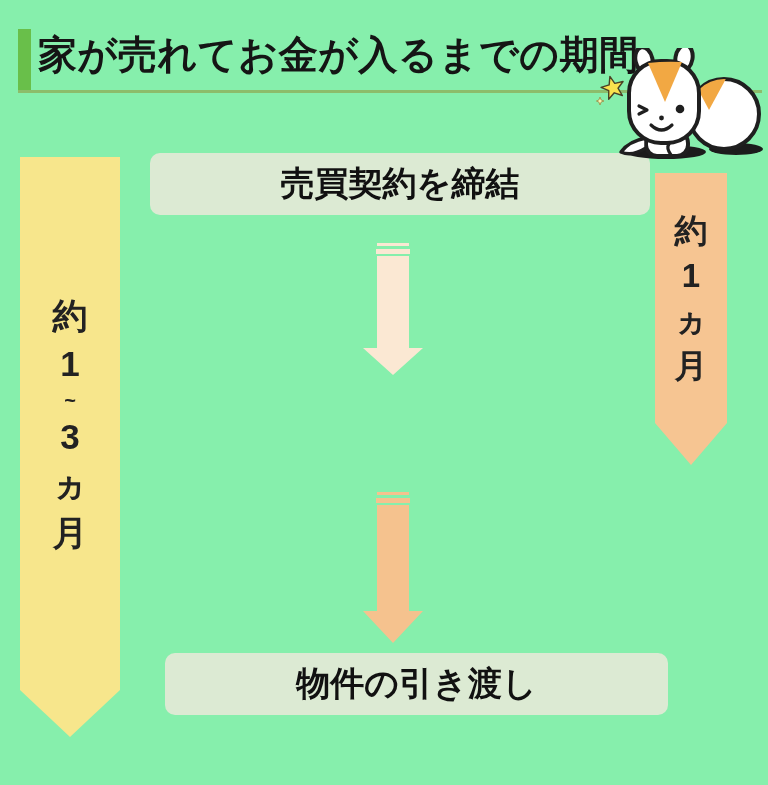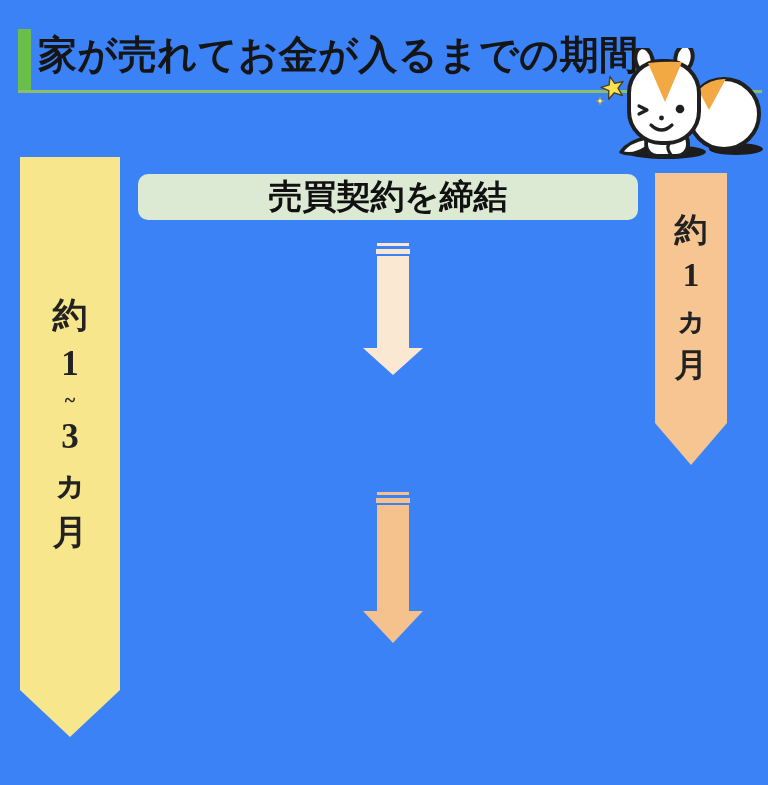--- a/index.html
+++ b/index.html
@@ -1,19 +1,19 @@
 <!DOCTYPE html>
 <html><head>
 <meta charset="utf-8">
 <style>
   html,body { margin:0; padding:0; background:#fff; }
   .canvas {
-    position:relative; width:768px; height:785px; background:#3b82f6;
+    position:relative; width:768px; height:785px; background:#86efac;
     overflow:hidden;
-    font-family:Liberation Serif, serif;
+    font-family:Liberation Sans, sans-serif;
     color:#161616;
   }
   
   .accent-bar {
     position:absolute; left:18px; top:29px; width:13px; height:61px;
     background:#69bf4a;
   }
   .page-title {
     position:absolute; left:38px; top:28px;
     font-size:39px; font-weight:bold; letter-spacing:0.5px;
@@ -22,21 +22,21 @@
   .title-underline {
     position:absolute; left:18px; top:90px; width:744px; height:3px;
     background:#8cbd6b;
   }
   
   .step-box {
     position:absolute; background:#dcead3; border-radius:10px;
     display:flex; align-items:center; justify-content:center;
     font-size:34px; font-weight:bold; color:#111;
   }
-  .step-1 { left:138px; top:153px; width:500px; height:46px;margin-top:21px; }
+  .step-1 { left:150px; top:153px; width:500px; height:62px; }
   .step-2 { left:142px; top:399px; width:500px; height:62px; }
   .step-3 { left:165px; top:653px; width:503px; height:62px; }
   
   .banner { position:absolute; }
   .banner-left  { left:20px;  top:157px; width:100px; height:580px; }
   .banner-right { left:655px; top:173px; width:72px;  height:292px; }
   .banner svg { position:absolute; left:0; top:0; }
   .banner-label {
     position:absolute; left:0; top:0; width:100%;
     display:flex; flex-direction:column; align-items:center;
@@ -100,20 +100,23 @@
   </svg>
 
 
   <svg class="flow-arrow arrow-2" viewBox="0 0 60 152">
     <rect x="14" y="0" width="32" height="3" fill="#f5c28e"></rect>
     <rect x="13" y="6" width="34" height="5" fill="#f5c28e"></rect>
     <rect x="14" y="13" width="32" height="106" fill="#f5c28e"></rect>
     <polygon points="0,119 60,119 30,151" fill="#f5c28e"></polygon>
   </svg>
 
+  <div class="step-box step-3">
+    <span>物件の引き渡し</span>
+  </div>
 
   <svg class="mascot" viewBox="0 0 170 112">
     <defs>
       <clipPath id="rearClip">
           <circle cx="128" cy="66" r="35"></circle>
         </clipPath>
     </defs>
 
     <g>
       <path d="M17,28 L19.9,36 L28.4,36.3 L21.8,41.5 L24.1,49.7 L17,45 L9.95,49.7 L12.2,41.5 L5.6,36.3 L14.1,36 Z" fill="#f9e24e" stroke="#4a4226" stroke-width="1.4" stroke-linejoin="round" transform="rotate(-15 17 40)"></path>

